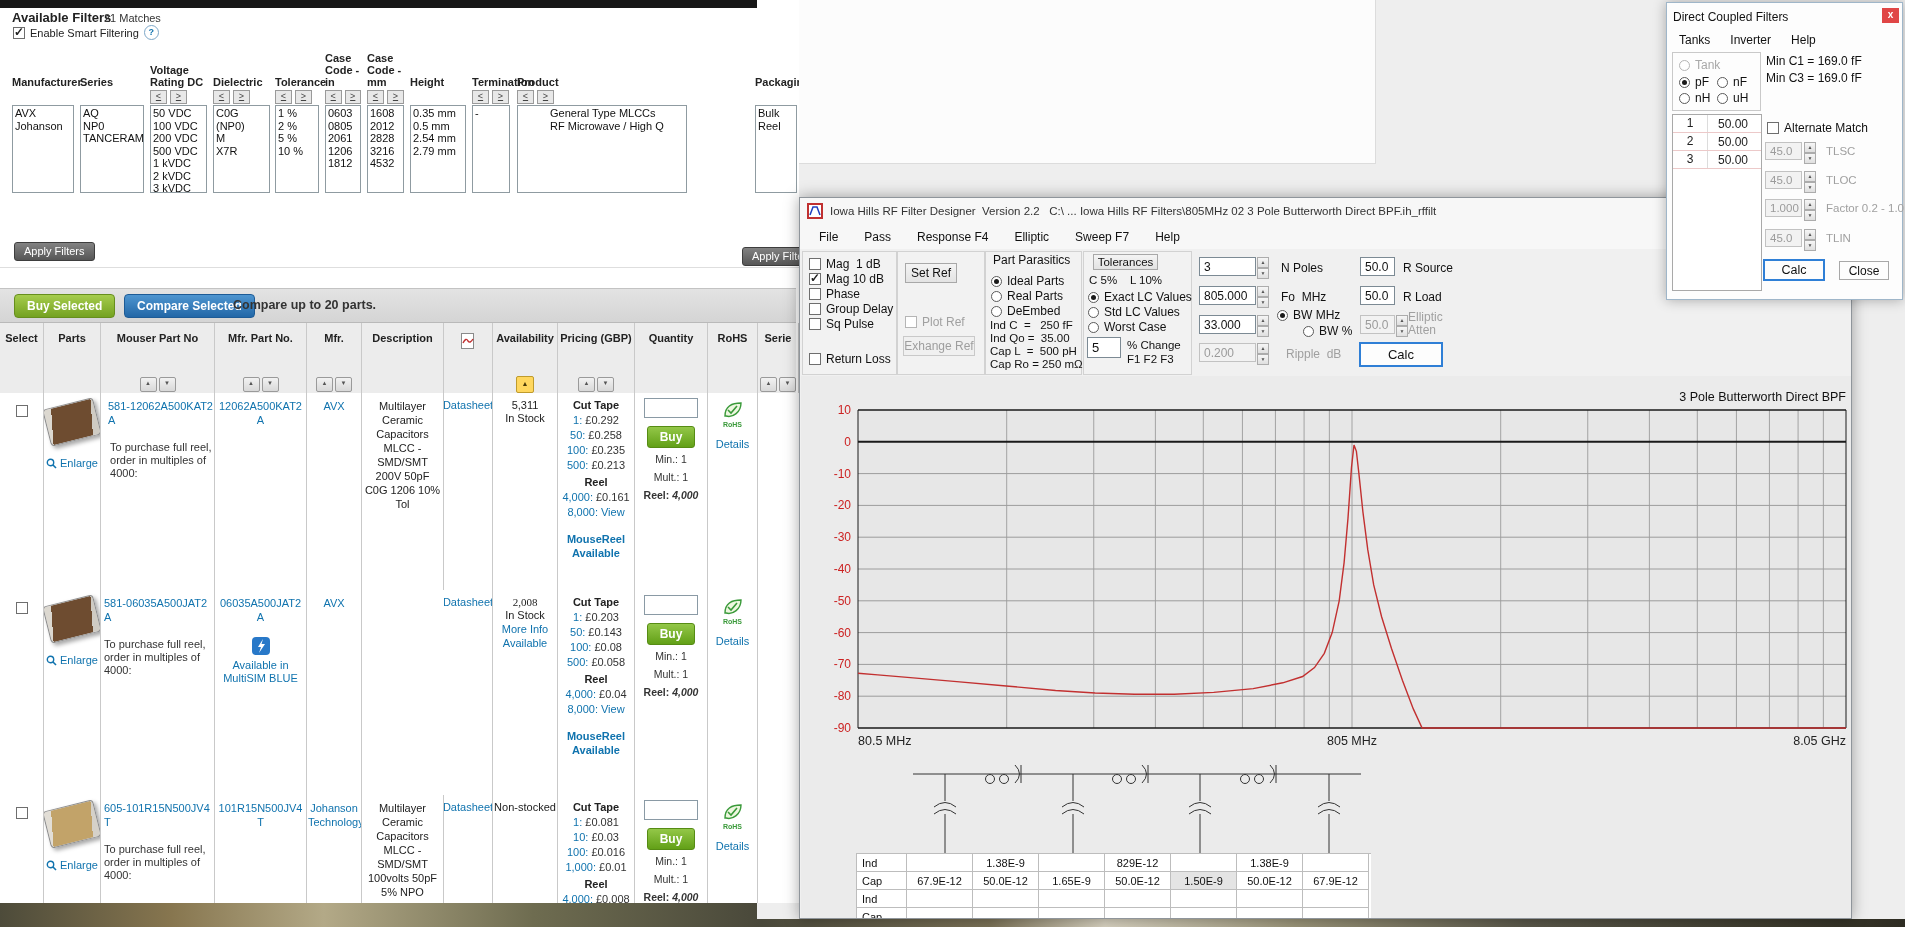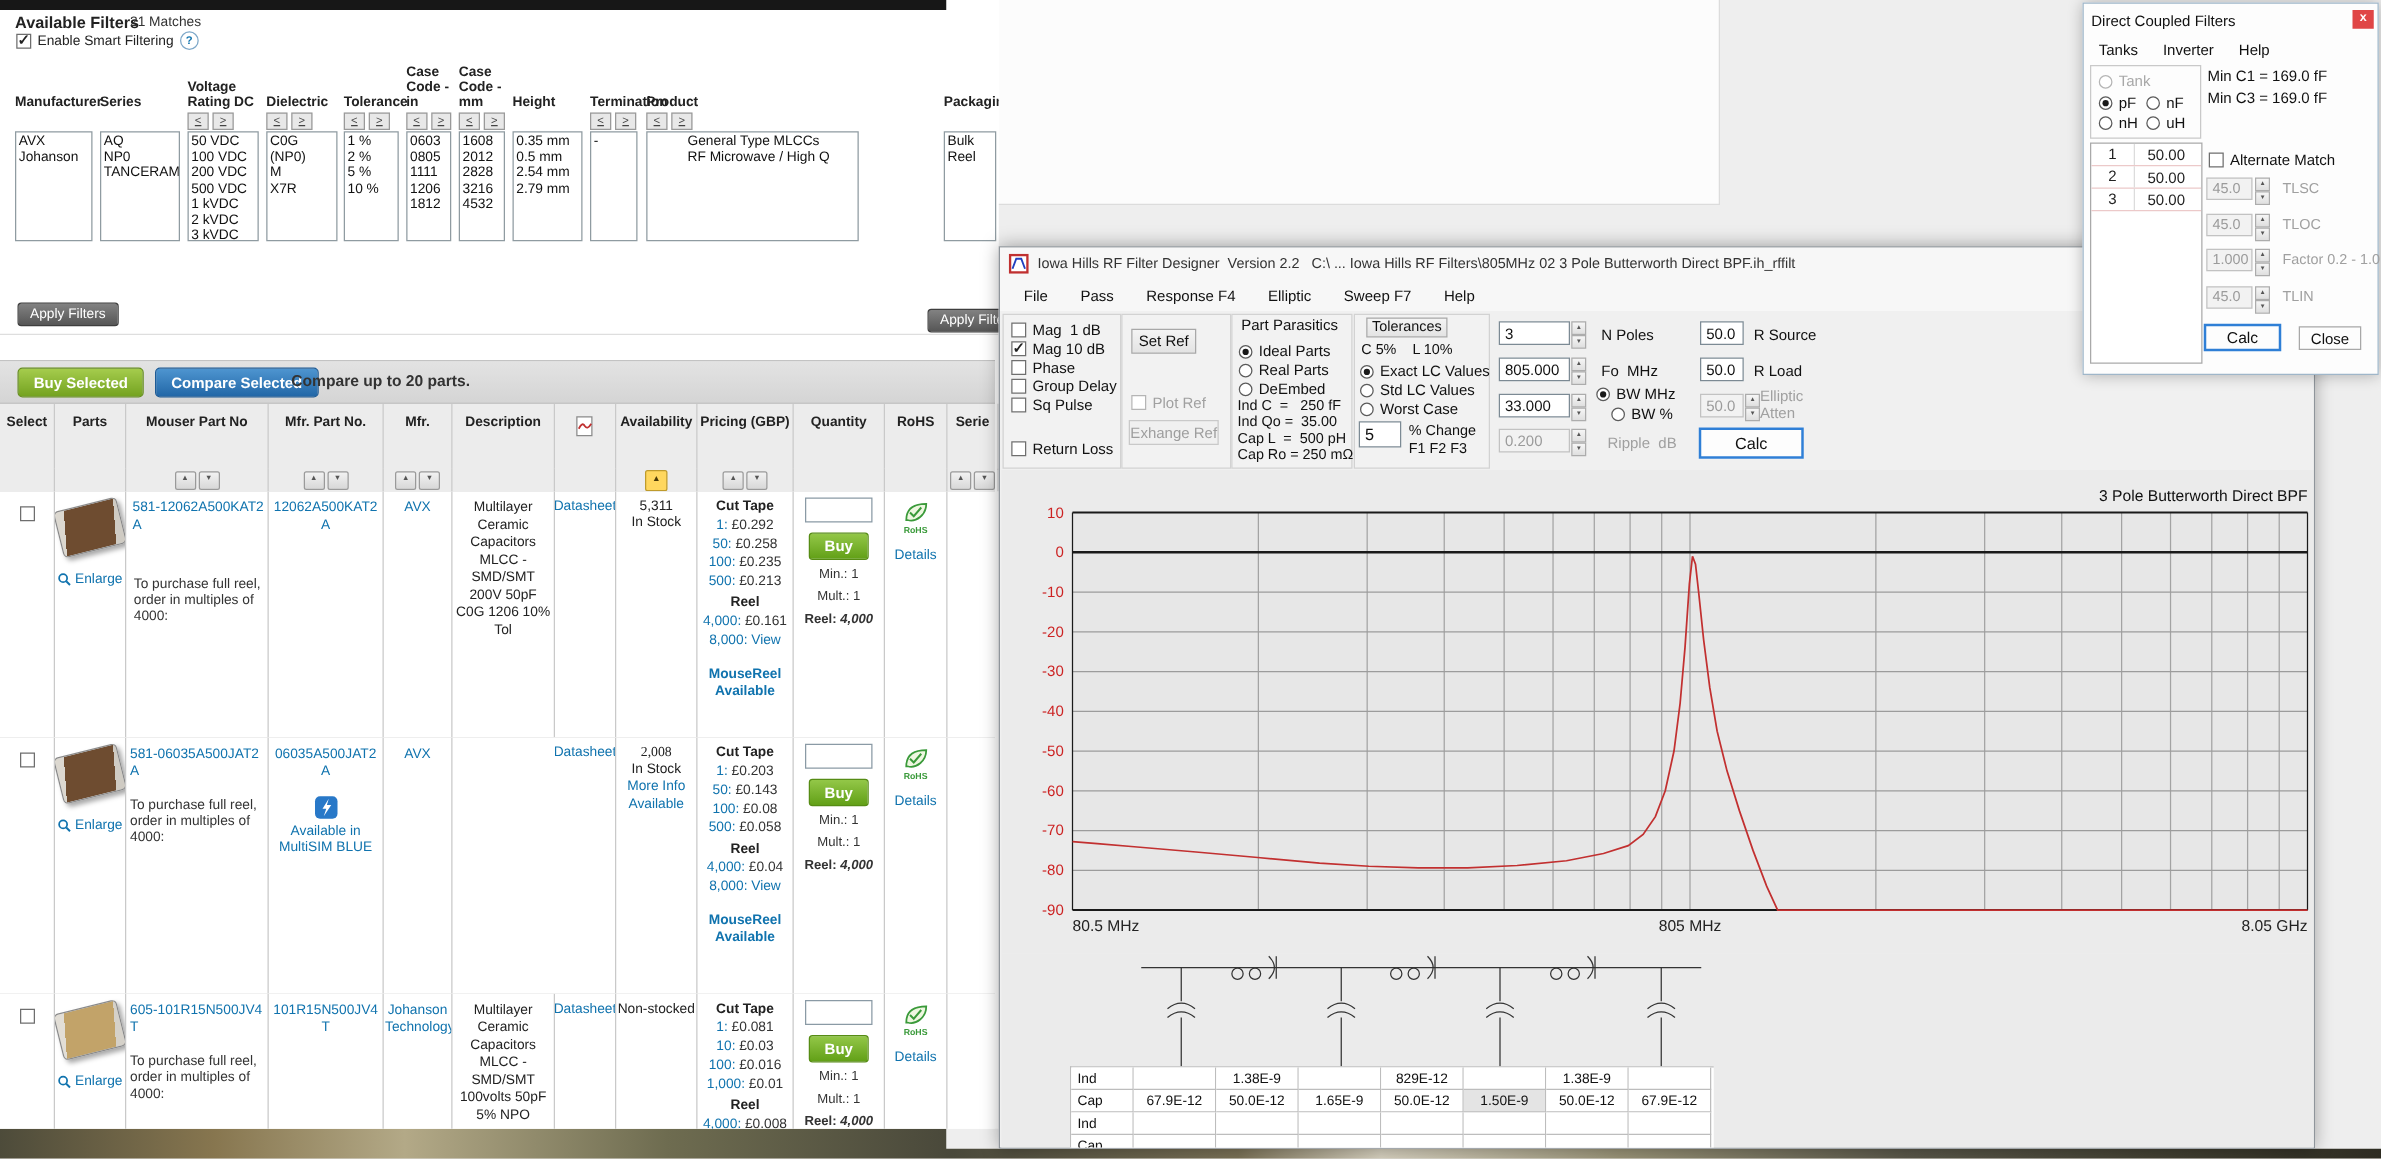--- a/index.html
+++ b/index.html
@@ -177,21 +177,21 @@
         </div>
         <div class="fgroup" style="left: 325px; top: 48px; width: 36px;">
           <div class="flabel">Case Code - in</div>
           <div class="farrows">
             <div class="abtn">&lt;</div>
             <div class="abtn">&gt;</div>
           </div>
           <div class="fbox">
             <div class="fitem">0603</div>
             <div class="fitem">0805</div>
-            <div class="fitem">1111</div>
+            <div class="fitem">2061</div>
             <div class="fitem">1206</div>
             <div class="fitem">1812</div>
           </div>
         </div>
         <div class="fgroup" style="left: 367px; top: 48px; width: 37px;">
           <div class="flabel">Case Code - mm</div>
           <div class="farrows">
             <div class="abtn">&lt;</div>
             <div class="abtn">&gt;</div>
           </div>
@@ -311,21 +311,21 @@
           <div class="rcell" style="left: 44px; width: 57px; height: 197px;">
             <div class="chip dark"></div>
             <div class="enl lnk">
               <svg width="11" height="11">
                 <circle cx="4.5" cy="4.5" r="3.2" fill="none" stroke="#1073ae" stroke-width="1.4"></circle>
                 <line x1="7" y1="7" x2="10" y2="10" stroke="#1073ae" stroke-width="1.6"></line>
               </svg>
               <span>Enlarge</span>
             </div>
           </div>
-          <div class="rcell" style="left: 101px; width: 114px; height: 197px; align-items: center; text-align: left; gap: 20px;">
+          <div class="rcell" style="left: 101px; width: 114px; height: 197px; align-items: flex-end; text-align: left;">
             <div class="lnk" style="margin: 6px 0px 0px 3px; width: 106px; word-break: break-all; line-height: 14px;">581-12062A500KAT2A</div>
             <div class="pnote" style="margin-left: 3px;">To purchase full reel, order in multiples of 4000:</div>
           </div>
           <div class="rcell" style="left: 215px; width: 92px; height: 197px;">
             <div class="lnk" style="margin-top: 6px; width: 88px; word-break: break-all; line-height: 14px;">12062A500KAT2A</div>
           </div>
           <div class="rcell" style="left: 307px; width: 55px; height: 197px;">
             <div class="lnk" style="margin-top: 6px; width: 52px; line-height: 14px;">AVX</div>
           </div>
           <div class="rcell" style="left: 362px; width: 82px; height: 197px;">
@@ -676,21 +676,21 @@
             <div>▼</div>
           </div>
           <div class="glabel dis" style="left: 608px; top: 61px; white-space: pre;">Elliptic</div>
           <div class="glabel dis" style="left: 608px; top: 74px;">Atten</div>
         </div>
       <div id="io-bw-radios">
           <div class="lrow" style="left: 477px; top: 59px;">
             <span class="radio on"></span>
             <span>BW MHz</span>
           </div>
-          <div class="lrow" style="left: 489px; top: 75px; text-align: center;">
+          <div class="lrow" style="left: 503px; top: 75px; text-align: center;">
             <span class="radio"></span>
             <span>BW %</span>
           </div>
         </div>
       <div class="wbtn" style="left:559px;top:93px;width:84px;height:25px;line-height:22px;font-size:13px;border:2px solid #2f7fd6;background:#fdfdfd">Calc</div>
     </div>
 
     <div id="chartzone"><svg width="1051" height="387">
           <rect x="57" y="34" width="988" height="318" fill="#e7e7e7" stroke="none"></rect>
           <line x1="205.694" y1="34" x2="205.694" y2="352" stroke="#a3a3a3" stroke-width="1"></line>

